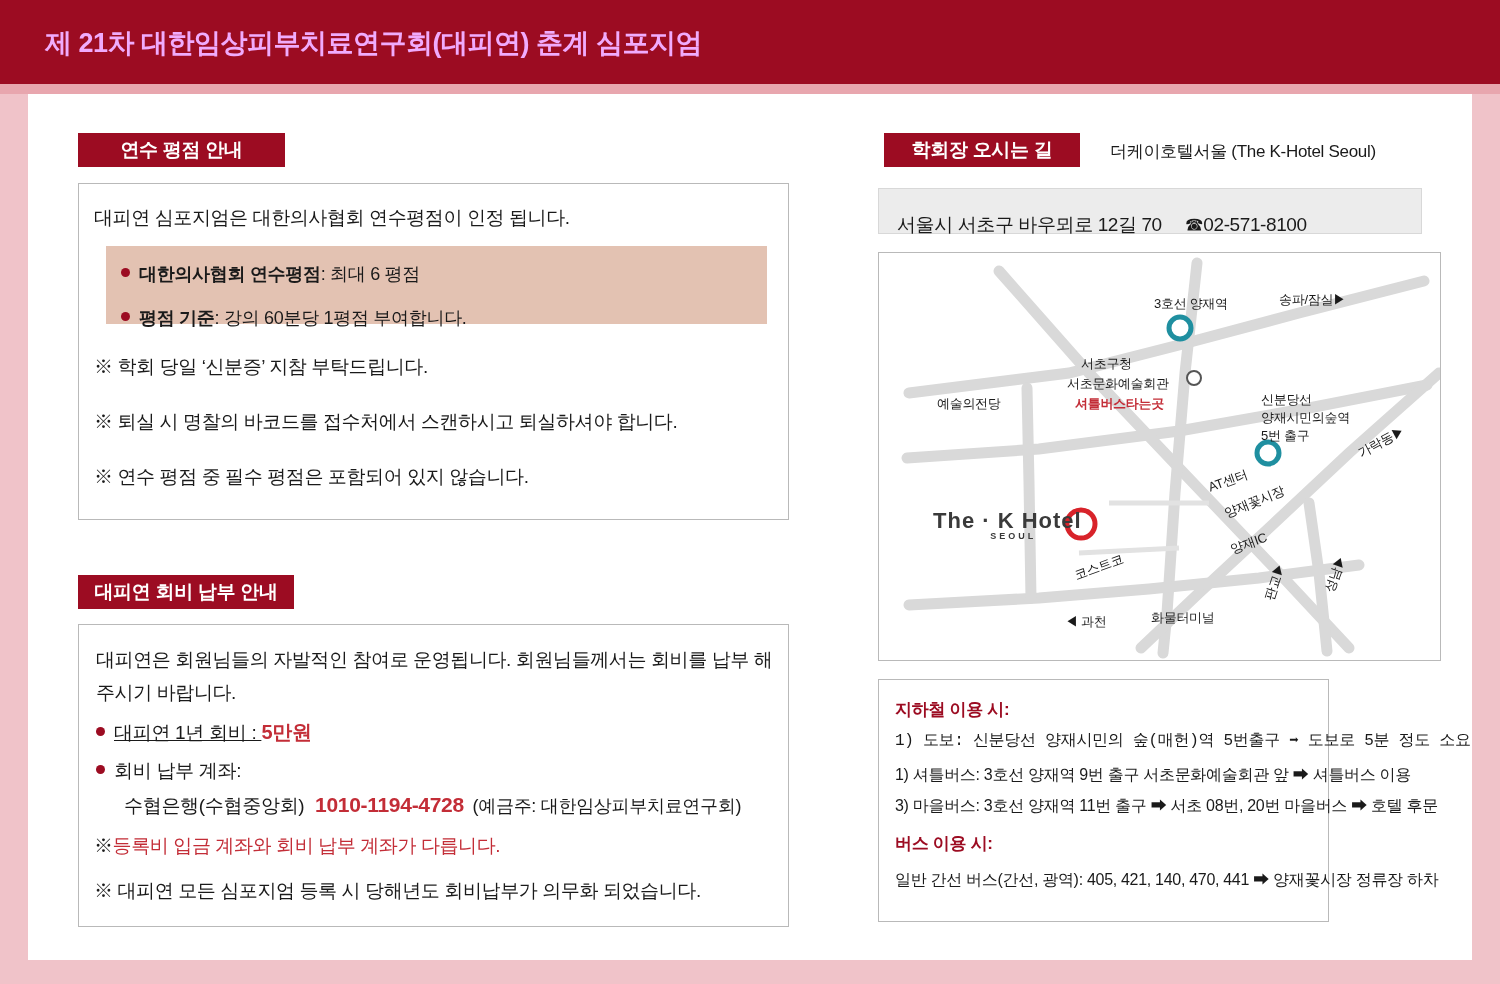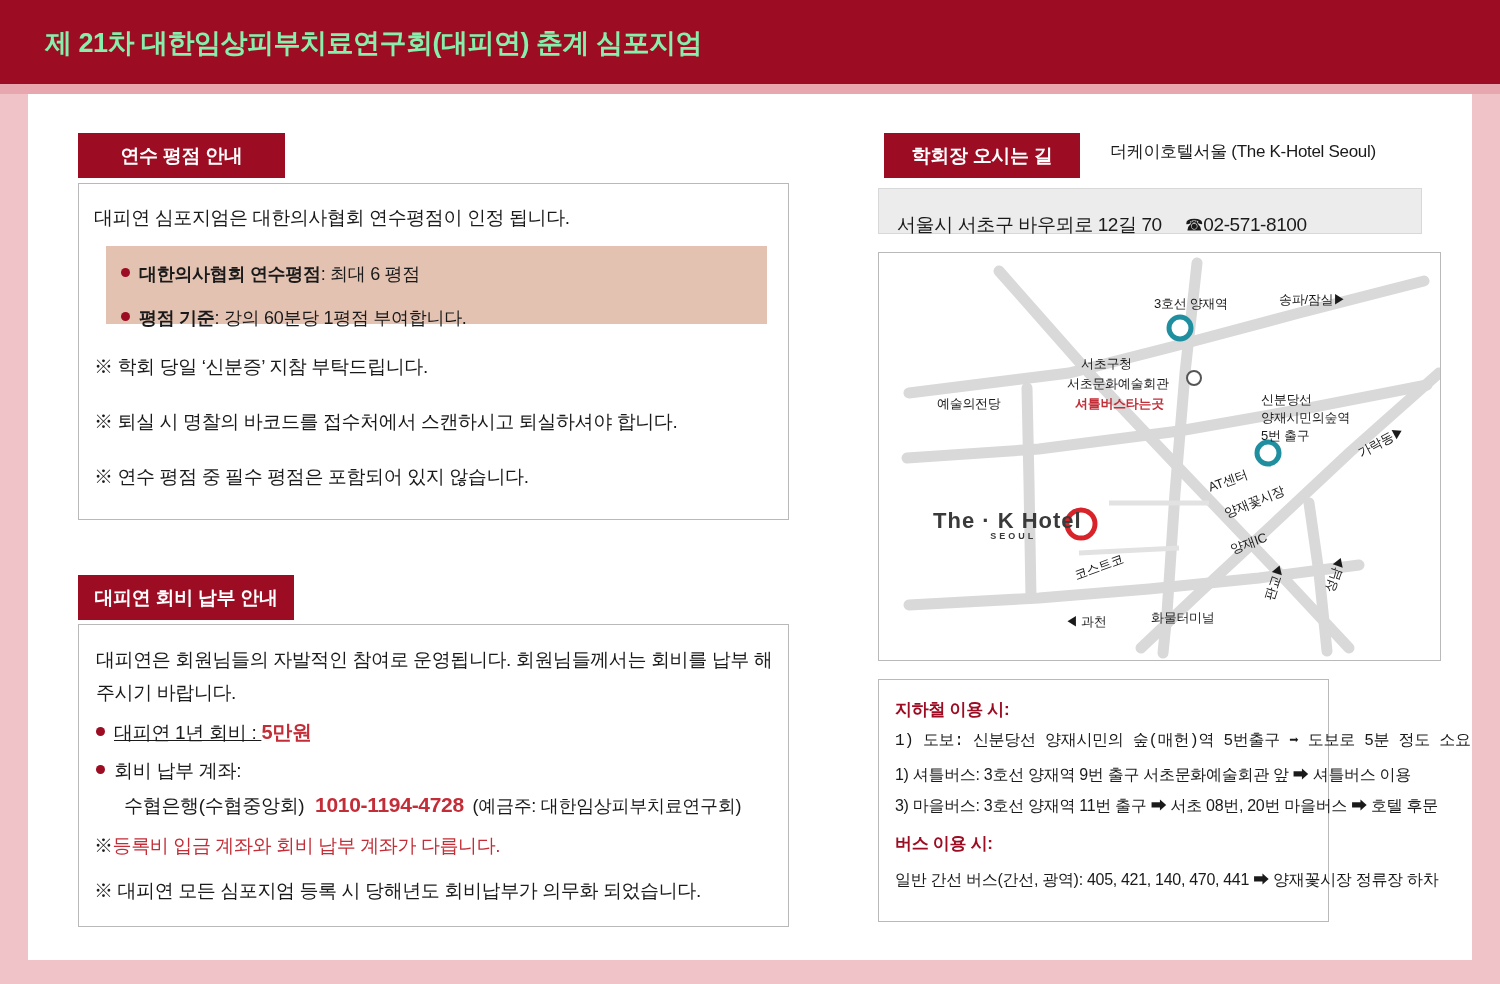--- a/index.html
+++ b/index.html
@@ -16,21 +16,21 @@
     overflow: hidden;
   }
   
   .header-bar {
     position: absolute; left: 0; top: 0;
     width: 1500px; height: 84px;
     background: #9c0c22;
   }
   .header-title {
     position: absolute; left: 45px; top: 25px;
-    color: #86efac;
+    color: #f0abfc;
     font-size: 27px;
     font-weight: bold;
     letter-spacing: -0.5px;
     white-space: nowrap;
   }
   
   .header-underband {
     position: absolute; left: 0; top: 84px;
     width: 1500px; height: 10px;
     background: #e8a6ae;
@@ -52,21 +52,21 @@
     background: #f0c3c9;
   }
   .inner-white {
     position: absolute; left: 28px; top: 94px;
     width: 1444px; height: 866px;
     background: #ffffff;
   }
   
   .ribbon {
     position: absolute;
-    height: 45px;
+    height: 34px;
     background: #9c0c22;
     color: #ffffff;
     font-size: 19px;
     font-weight: bold;
     display: flex;
     align-items: center;
     justify-content: center;
     letter-spacing: -0.3px;
     white-space: nowrap;
   }

